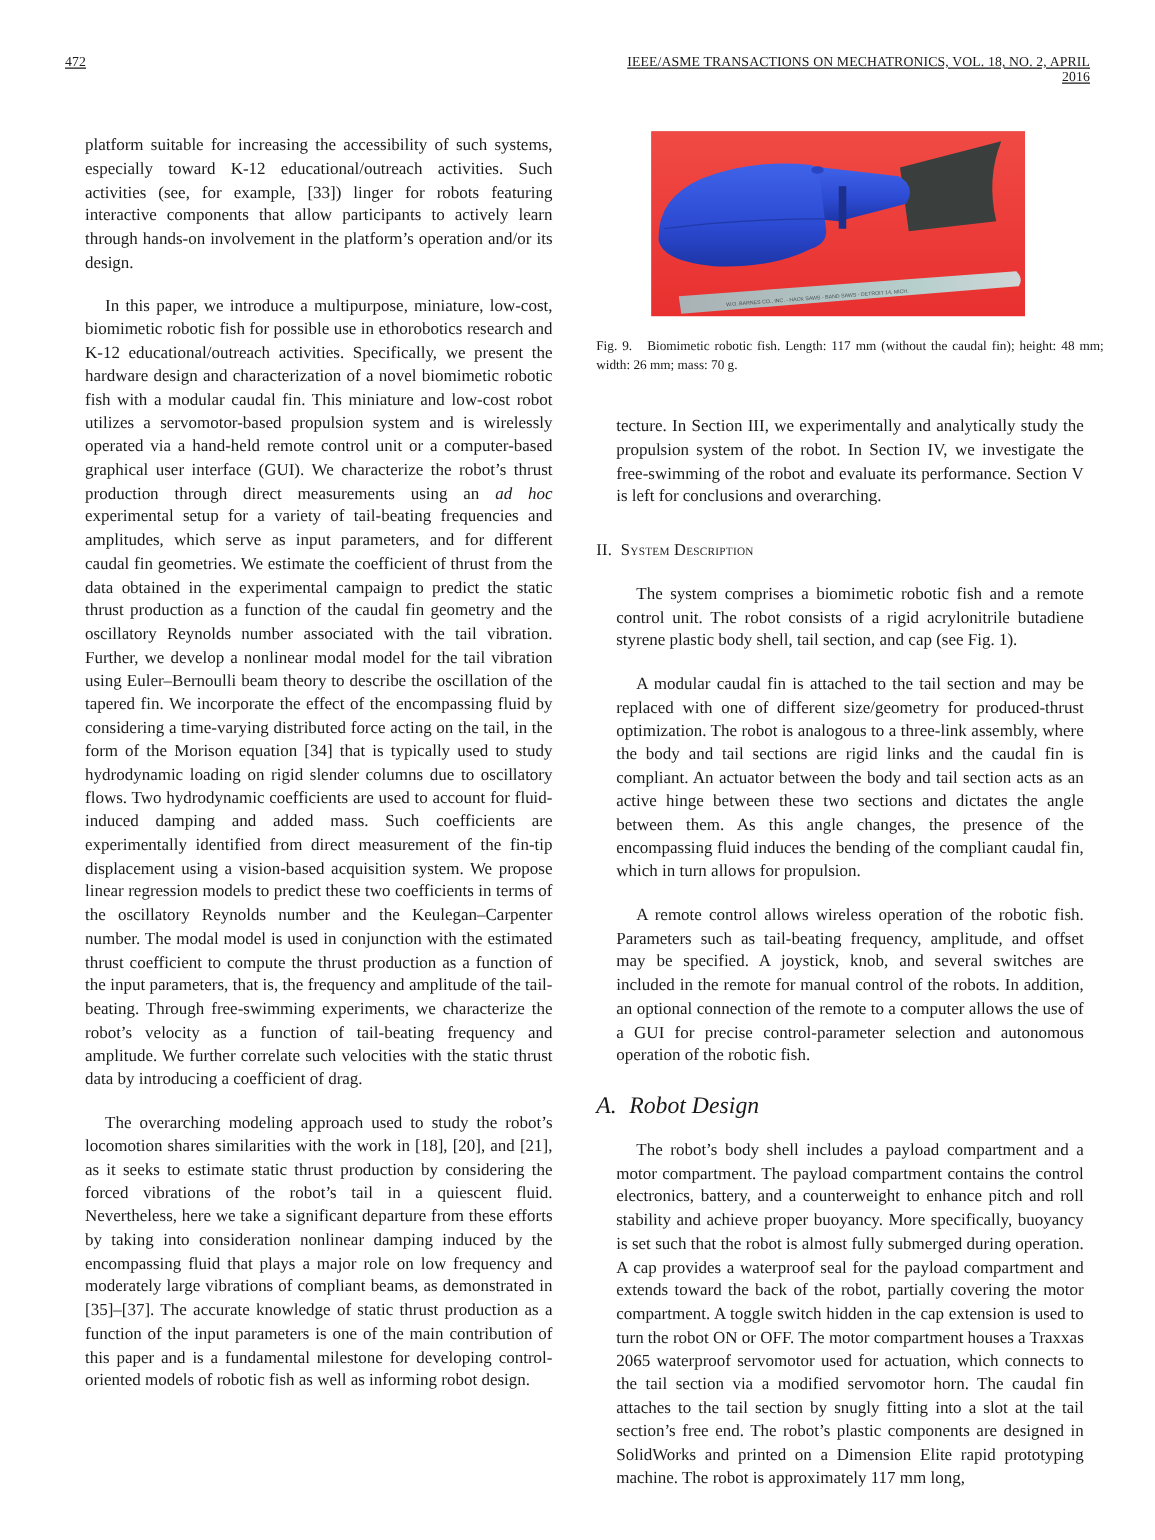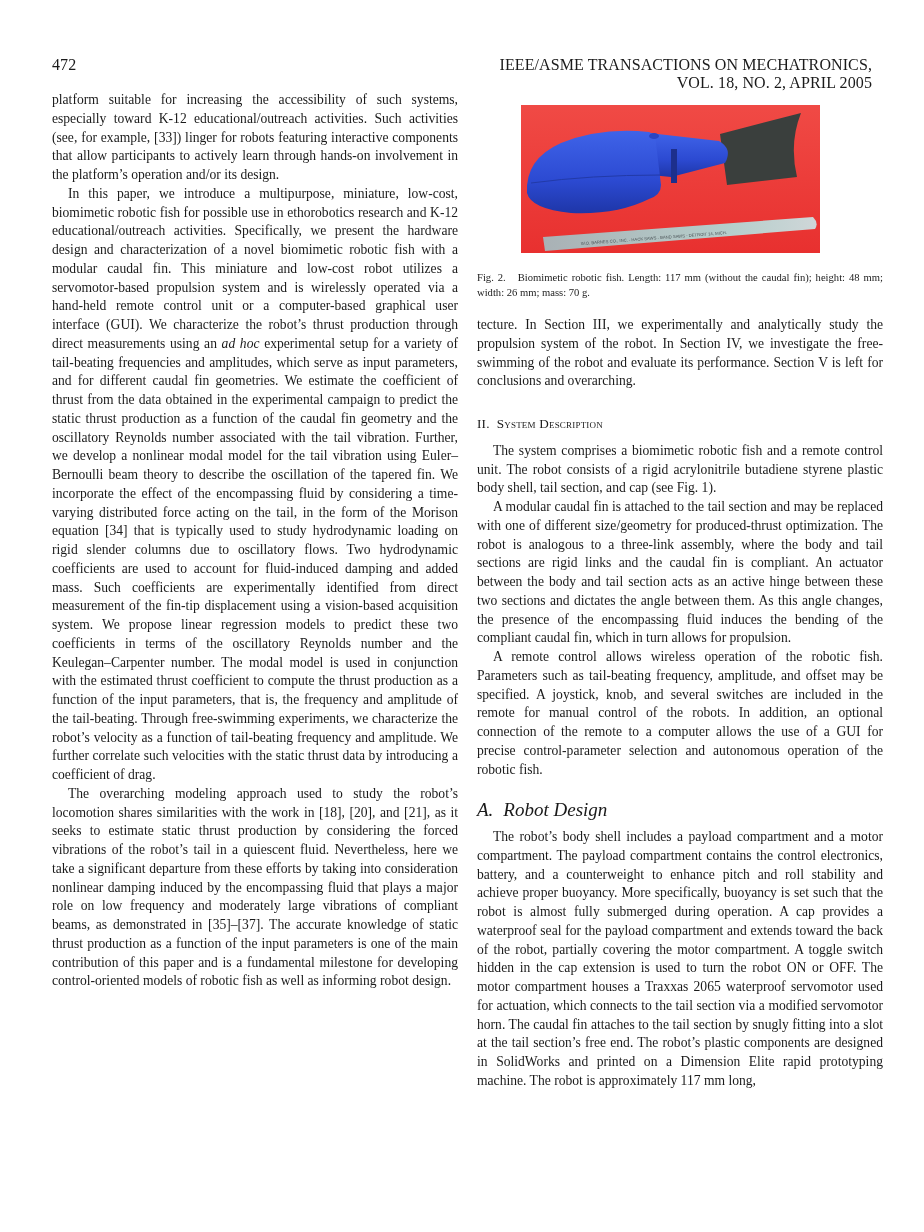--- a/index.html
+++ b/index.html
@@ -1,31 +1,31 @@
 <!DOCTYPE html>
 <html><head>
 <meta charset="utf-8">
 <style>
   html, body { margin: 0; padding: 0; background: #ffffff; }
   body {
     width: 924px; height: 1232px; position: relative; overflow: hidden;
     font-family: "Liberation Serif", serif; color: #1a1a1a;
   }
   .running-head {
-    position: absolute; top: 56px; font-size: 16px; letter-spacing: 0.1px;
+    position: absolute; top: 44px; font-size: 11px; letter-spacing: 0.1px; text-decoration: underline;
   }
   #page-num { left: 52px; }
   #journal { left: 481px; width: 391px; text-align: right; }
   .col {
     position: absolute; width: 406px; font-size: 13.6px; line-height: 18.75px;
     text-align: justify; hyphens: none;
   }
   #col-left { left: 52px; top: 91px; }
   #col-right-text { left: 477px; top: 316px; }
-  .col p { margin: 0; }
+  .col p { margin: 16px; }
   .col p.indent { text-indent: 16px; }
   .figure {
     position: absolute; left: 521px; top: 105px; width: 299px; height: 148px;
     background: #ee3c3a; overflow: hidden;
   }
   .figure svg { display: block; }
   .caption {
     position: absolute; left: 477px; top: 271px; width: 406px;
     font-size: 10.6px; line-height: 14.5px; text-align: justify;
   }
@@ -37,21 +37,21 @@
   .subsection-head {
     font-style: italic; font-size: 19px; margin: 22px 0 8px 0;
   }
   .subsection-head .num { font-style: italic; margin-right: 10px; }
   em { font-style: italic; }
 </style>
 </head>
 <body>
 
 <div class="running-head" id="page-num">472</div>
-<div class="running-head" id="journal">IEEE/ASME TRANSACTIONS ON MECHATRONICS, VOL. 18, NO. 2, APRIL 2005</div>
+<div class="running-head" id="journal">IEEE/ASME TRANSACTIONS ON MECHATRONICS, VOL. 18, NO. 2, APRIL 2016</div>
 
 <div class="col" id="col-left">
   <p>platform suitable for increasing the accessibility of such systems, especially toward K-12 educational/outreach activities. Such activities (see, for example, [33]) linger for robots featuring interactive components that allow participants to actively learn through hands-on involvement in the platform’s operation and/or its design.</p>
   <p class="indent"><span>In this paper, we introduce a multipurpose, miniature, low-cost, biomimetic robotic fish for possible use in ethorobotics research and K-12 educational/outreach activities. Specifically, we present the hardware design and characterization of a novel biomimetic robotic fish with a modular caudal fin. This miniature and low-cost robot utilizes a servomotor-based propulsion system and is wirelessly operated via a hand-held remote control unit or a computer-based graphical user interface (GUI). We characterize the robot’s thrust production through direct measurements using an </span><em>ad hoc</em><span> experimental setup for a variety of tail-beating frequencies and amplitudes, which serve as input parameters, and for different caudal fin geometries. We estimate the coefficient of thrust from the data obtained in the experimental campaign to predict the static thrust production as a function of the caudal fin geometry and the oscillatory Reynolds number associated with the tail vibration. Further, we develop a nonlinear modal model for the tail vibration using Euler–Bernoulli beam theory to describe the oscillation of the tapered fin. We incorporate the effect of the encompassing fluid by considering a time-varying distributed force acting on the tail, in the form of the Morison equation [34] that is typically used to study hydrodynamic loading on rigid slender columns due to oscillatory flows. Two hydrodynamic coefficients are used to account for fluid-induced damping and added mass. Such coefficients are experimentally identified from direct measurement of the fin-tip displacement using a vision-based acquisition system. We propose linear regression models to predict these two coefficients in terms of the oscillatory Reynolds number and the Keulegan–Carpenter number. The modal model is used in conjunction with the estimated thrust coefficient to compute the thrust production as a function of the input parameters, that is, the frequency and amplitude of the tail-beating. Through free-swimming experiments, we characterize the robot’s velocity as a function of tail-beating frequency and amplitude. We further correlate such velocities with the static thrust data by introducing a coefficient of drag.</span></p>
   <p class="indent">The overarching modeling approach used to study the robot’s locomotion shares similarities with the work in [18], [20], and [21], as it seeks to estimate static thrust production by considering the forced vibrations of the robot’s tail in a quiescent fluid. Nevertheless, here we take a significant departure from these efforts by taking into consideration nonlinear damping induced by the encompassing fluid that plays a major role on low frequency and moderately large vibrations of compliant beams, as demonstrated in [35]–[37]. The accurate knowledge of static thrust production as a function of the input parameters is one of the main contribution of this paper and is a fundamental milestone for developing control-oriented models of robotic fish as well as informing robot design.</p>
 </div>
 
 <div class="figure">
   <svg width="299" height="148" viewBox="0 0 299 148">
     <defs>
@@ -80,21 +80,21 @@
     <path d="M10 78 Q70 70 140 70" stroke="#223aa8" stroke-width="1" fill="none"></path>
     <ellipse cx="133" cy="31" rx="5" ry="3" fill="#2a45c4"></ellipse>
     <rect x="150" y="44" width="6" height="34" fill="#1d2f8c"></rect>
 
     <path d="M22 132 L292 112 Q298 118 294 124 L24 146 Z" fill="url(#rulerg)"></path>
     <text x="60" y="140" font-size="4.2" fill="#4a5256" transform="rotate(-4.3 60 140)" font-family="Liberation Sans, sans-serif">W.O. BARNES CO., INC. - HACK SAWS - BAND SAWS - DETROIT 14, MICH.</text>
   </svg>
 </div>
 
 <div class="caption">
-  <span class="fig-label">Fig. 2.</span><span>Biomimetic robotic fish. Length: 117 mm (without the caudal fin); height: 48 mm; width: 26 mm; mass: 70 g.</span>
+  <span class="fig-label">Fig. 9.</span><span>Biomimetic robotic fish. Length: 117 mm (without the caudal fin); height: 48 mm; width: 26 mm; mass: 70 g.</span>
 </div>
 
 <div class="col" id="col-right-text">
   <p>tecture. In Section III, we experimentally and analytically study the propulsion system of the robot. In Section IV, we investigate the free-swimming of the robot and evaluate its performance. Section V is left for conclusions and overarching.</p>
 
   <div class="section-head">
     <span>II.</span>&nbsp;&nbsp;<span class="sc">System Description</span>
   </div>
   <p class="indent">The system comprises a biomimetic robotic fish and a remote control unit. The robot consists of a rigid acrylonitrile butadiene styrene plastic body shell, tail section, and cap (see Fig. 1).</p>
   <p class="indent">A modular caudal fin is attached to the tail section and may be replaced with one of different size/geometry for produced-thrust optimization. The robot is analogous to a three-link assembly, where the body and tail sections are rigid links and the caudal fin is compliant. An actuator between the body and tail section acts as an active hinge between these two sections and dictates the angle between them. As this angle changes, the presence of the encompassing fluid induces the bending of the compliant caudal fin, which in turn allows for propulsion.</p>

